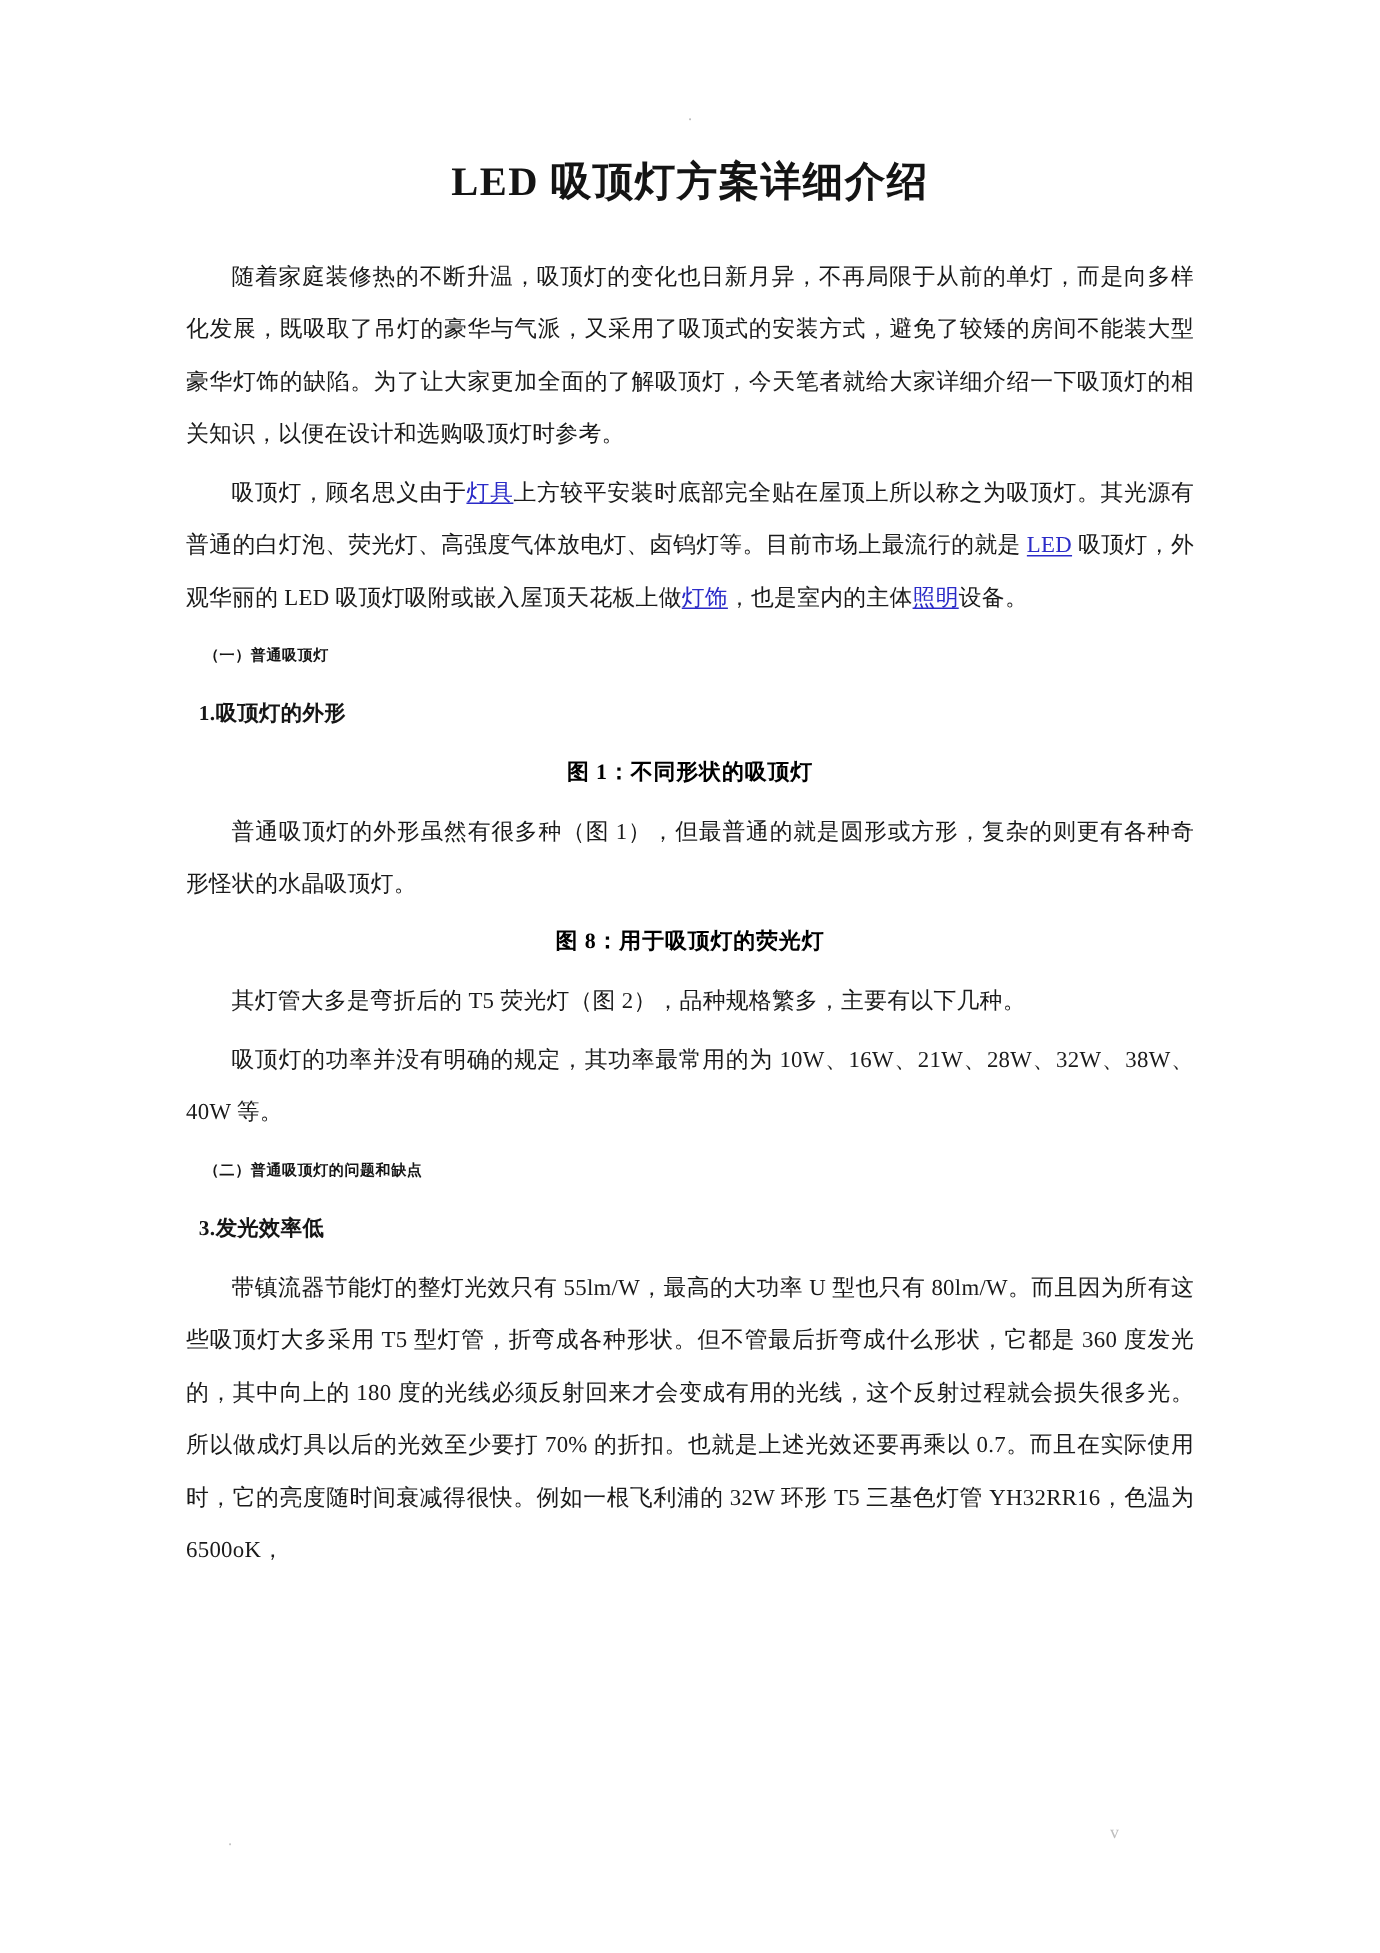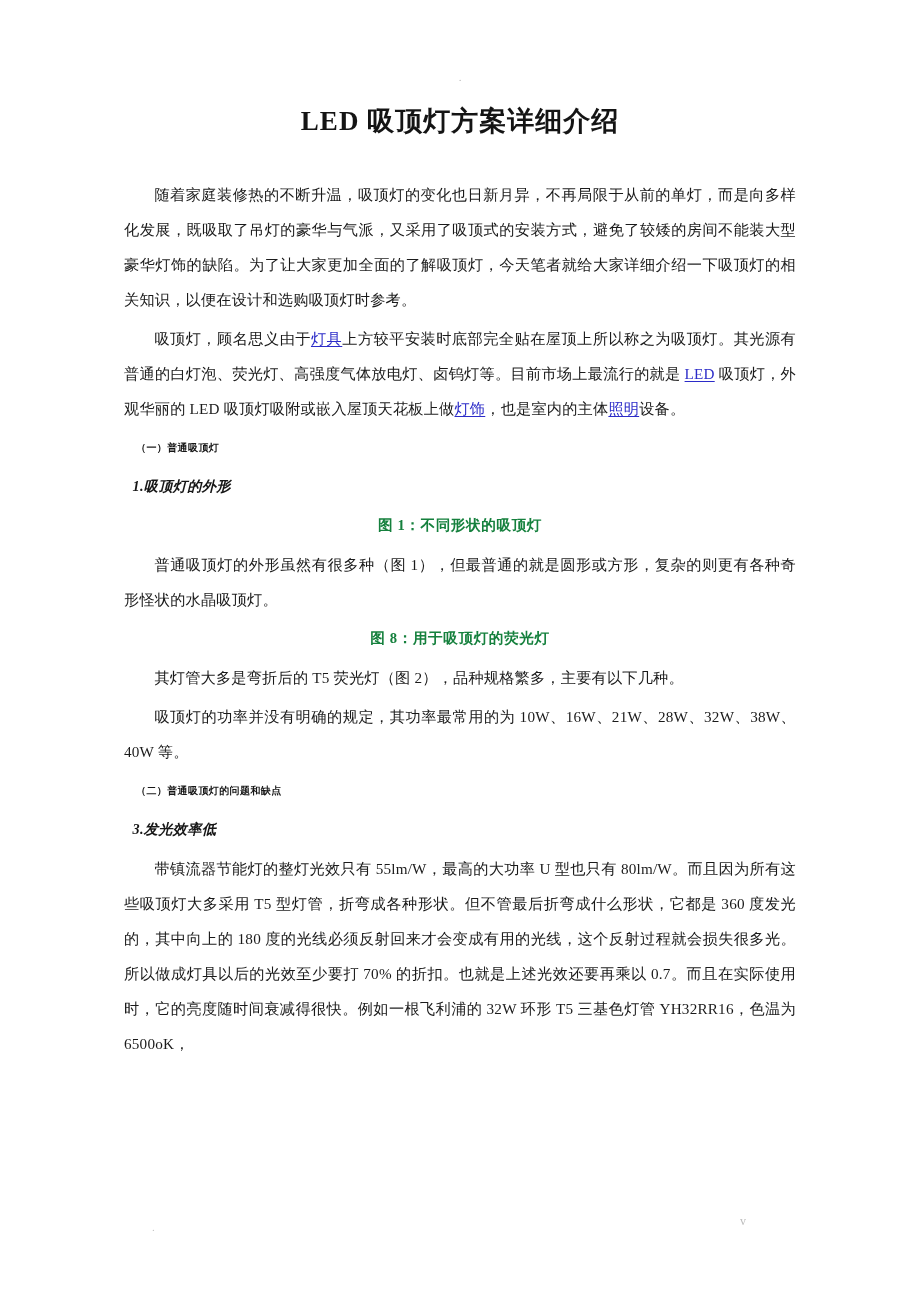--- a/index.html
+++ b/index.html
@@ -57,21 +57,21 @@
     top: 104px;
     left: 124px;
     width: 672px;
   }
 
   h1.doc-title {
     font-family: "Liberation Serif", "DejaVu Serif", serif;
     font-size: 27px;
     font-weight: bold;
     text-align: center;
-    margin: 0 0 38px 0;
+    margin: 0 0 28px 0;
     padding: 0;
     letter-spacing: 1px;
     line-height: 1.3;
     color: #141414;
   }
 
   p.para {
     margin: 0 0 4px 0;
     padding: 0;
     font-size: 15.2px;
@@ -95,31 +95,30 @@
   }
   
   p.heading-num {
     margin: 0 0 4px 0;
     font-size: 14.2px;
     line-height: 35px;
     text-indent: 0.6em;
     font-weight: bold;
     letter-spacing: 0.3px;
     color: #161616;
-    font-style: italic;
   }
   
   p.figure-caption {
     margin: 0 0 4px 0;
     font-size: 14.6px;
     line-height: 35px;
     text-align: center;
     font-weight: bold;
     letter-spacing: 0.6px;
-    color: #15803d;
+    color: #000000;
     text-indent: 0;
   }
 
   a.doclink, .doclink {
     color: #2b2bc8;
     text-decoration: underline;
     text-underline-offset: 2px;
   }
 </style>
 </head>

